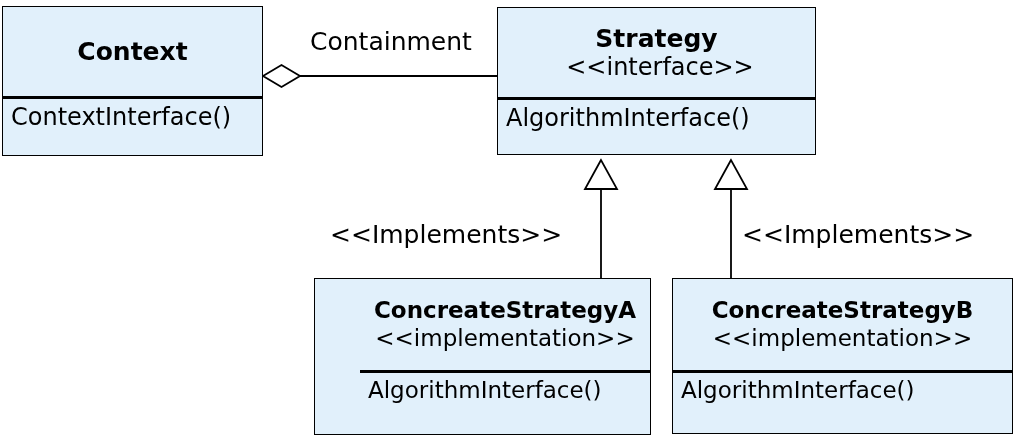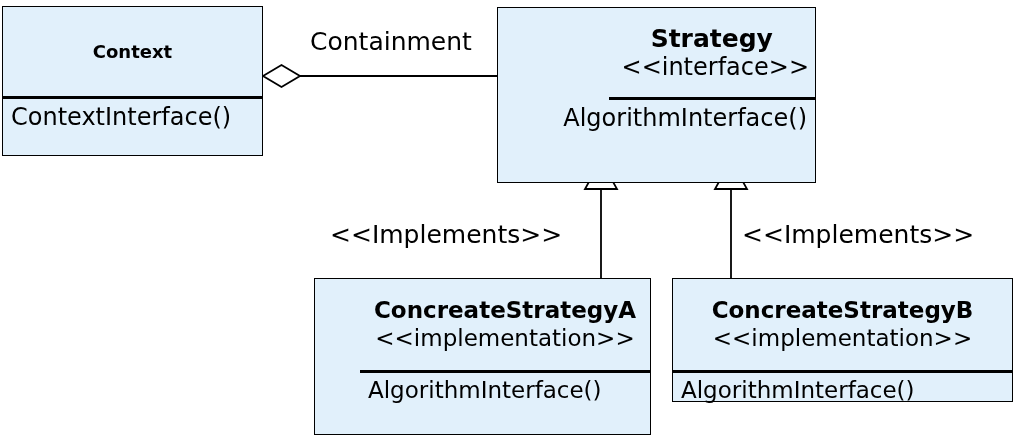--- a/index.html
+++ b/index.html
@@ -62,41 +62,41 @@
     color: #000000;
     line-height: 1.2;
     white-space: nowrap;
   }
 
   
   #class-context {
     left: 2px; top: 6px; width: 261px; height: 150px;
   }
   #class-context .uml-header { height: 92px; }
-  #class-context .uml-name { font-size: 18px; }
+  #class-context .uml-name { font-size: 25px; }
   #class-context .uml-member { font-size: 24px; }
 
   #class-strategy {
-    left: 497px; top: 7px; width: 319px; height: 176px; align-items: flex-end;
+    left: 497px; top: 7px; width: 319px; height: 148px;
   }
   #class-strategy .uml-header { height: 92px; }
   #class-strategy .uml-name { font-size: 25px; }
   #class-strategy .uml-stereotype { font-size: 24px; margin-left: 7px; }
   #class-strategy .uml-member { font-size: 24px; }
 
   #class-concrete-a {
     left: 314px; top: 278px; width: 337px; height: 157px; padding-left: 45px;
   }
   #class-concrete-a .uml-header { height: 94px; }
   #class-concrete-a .uml-name { font-size: 23px; }
   #class-concrete-a .uml-stereotype { font-size: 23px; }
   #class-concrete-a .uml-member { font-size: 23px; }
 
   #class-concrete-b {
-    left: 672px; top: 278px; width: 341px; height: 124px;
+    left: 672px; top: 278px; width: 341px; height: 156px;
   }
   #class-concrete-b .uml-header { height: 94px; }
   #class-concrete-b .uml-name { font-size: 23px; }
   #class-concrete-b .uml-stereotype { font-size: 23px; }
   #class-concrete-b .uml-member { font-size: 23px; }
 
   
   #connector-layer {
     position: absolute;
     left: 0; top: 0;

